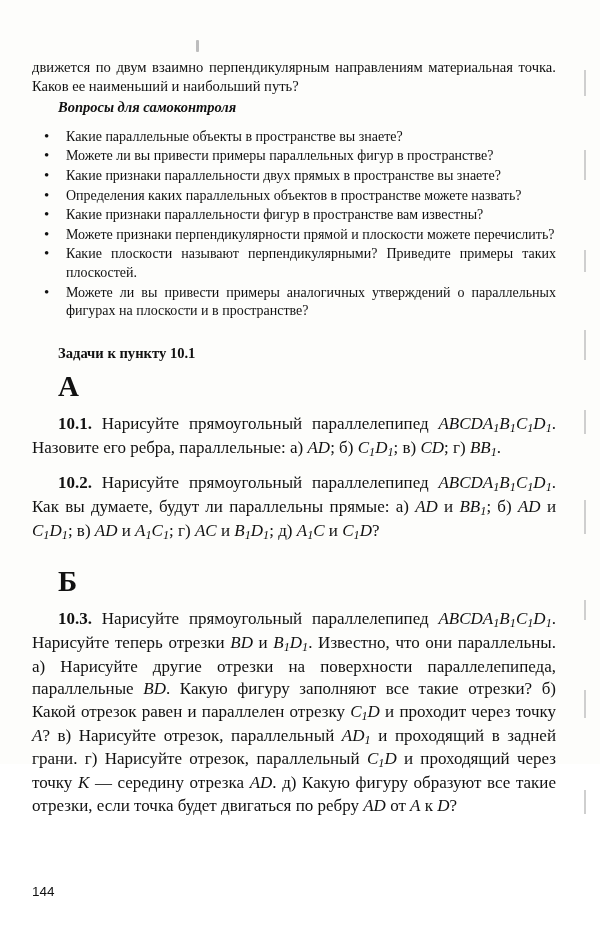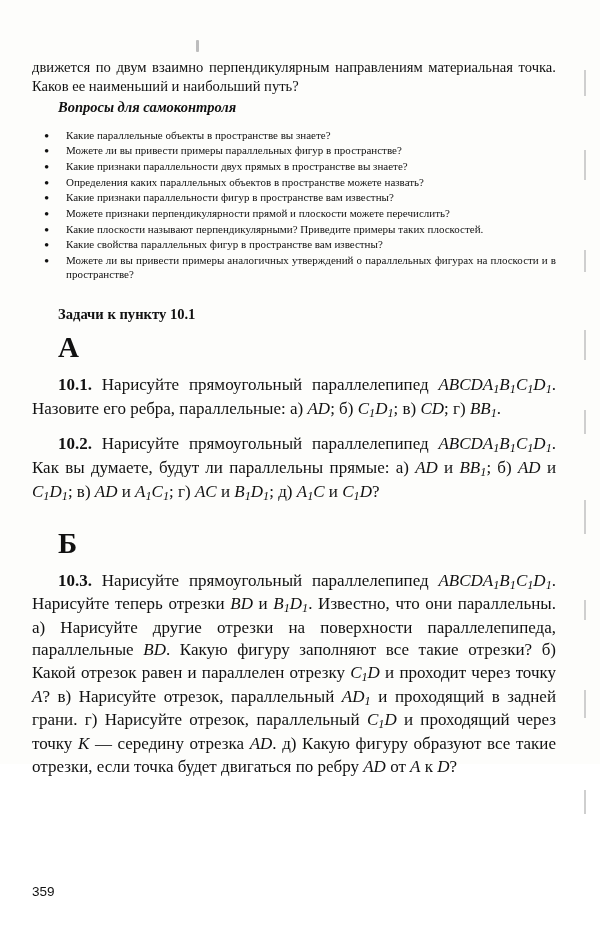--- a/index.html
+++ b/index.html
@@ -52,21 +52,21 @@
   }
   ul.qlist {
     list-style: none;
     margin: 0 0 0 0;
     padding: 0;
   }
   ul.qlist li {
     position: relative;
     padding-left: 34px;
     margin-bottom: 1px;
-    font-size: 11px;
+    font-size: 14px;
     line-height: 1.33;
     text-align: justify;
   }
   ul.qlist li::before {
     content: "\2022";
     position: absolute;
     left: 12px;
     top: -1px;
     font-size: 15px;
   }
@@ -151,21 +151,20 @@
     <div class="section-sub">Вопросы для самоконтроля</div>
 
     <ul class="qlist">
       <li>Какие параллельные объекты в пространстве вы знаете?</li>
       <li>Можете ли вы привести примеры параллельных фигур в пространстве?</li>
       <li>Какие признаки параллельности двух прямых в пространстве вы знаете?</li>
       <li>Определения каких параллельных объектов в пространстве можете назвать?</li>
       <li>Какие признаки параллельности фигур в пространстве вам известны?</li>
       <li>Можете признаки перпендикулярности прямой и плоскости можете перечислить?</li>
       <li>Какие плоскости называют перпендикулярными? Приведите примеры таких плоскостей.</li>
-      <li>Какие свойства параллельных фигур в пространстве вам известны?</li>
       <li>Можете ли вы привести примеры аналогичных утверждений о параллельных фигурах на плоскости и в пространстве?</li>
     </ul>
 
     <div class="subsection">Задачи к пункту 10.1</div>
 
     <div class="bigletter">А</div>
 
     <p class="task">
       <span class="tasknum">10.1.</span><span> Нарисуйте прямоугольный параллелепипед <i class="m">ABCDA</i><sub><i class="m">1</i></sub><i class="m">B</i><sub><i class="m">1</i></sub><i class="m">C</i><sub><i class="m">1</i></sub><i class="m">D</i><sub><i class="m">1</i></sub>. Назовите его ребра, параллельные: а) <i class="m">AD</i>; б) <i class="m">C</i><sub><i class="m">1</i></sub><i class="m">D</i><sub><i class="m">1</i></sub>; в) <i class="m">CD</i>; г) <i class="m">BB</i><sub><i class="m">1</i></sub>.</span>
     </p>
@@ -175,14 +174,14 @@
     </p>
 
     <div class="bigletter" style="margin-top:24px;">Б</div>
 
     <p class="task">
       <span class="tasknum">10.3.</span><span> Нарисуйте прямоугольный параллелепипед <i class="m">ABCDA</i><sub><i class="m">1</i></sub><i class="m">B</i><sub><i class="m">1</i></sub><i class="m">C</i><sub><i class="m">1</i></sub><i class="m">D</i><sub><i class="m">1</i></sub>. Нарисуйте теперь отрезки <i class="m">BD</i> и <i class="m">B</i><sub><i class="m">1</i></sub><i class="m">D</i><sub><i class="m">1</i></sub>. Известно, что они параллельны. а) Нарисуйте другие отрезки на поверхности параллелепипеда, параллельные <i class="m">BD</i>. Какую фигуру заполняют все такие отрезки? б) Какой отрезок равен и параллелен отрезку <i class="m">C</i><sub><i class="m">1</i></sub><i class="m">D</i> и проходит через точку <i class="m">A</i>? в) Нарисуйте отрезок, параллельный <i class="m">AD</i><sub><i class="m">1</i></sub> и проходящий в задней грани. г) Нарисуйте отрезок, параллельный <i class="m">C</i><sub><i class="m">1</i></sub><i class="m">D</i> и проходящий через точку <i class="m">K</i> — середину отрезка <i class="m">AD</i>. д) Какую фигуру образуют все такие отрезки, если точка будет двигаться по ребру <i class="m">AD</i> от <i class="m">A</i> к <i class="m">D</i>?</span>
     </p>
 
   </div>
 
-  <div class="pagenum">359</div>
+  <div class="pagenum">144</div>
 </div>
 
 </body></html>

